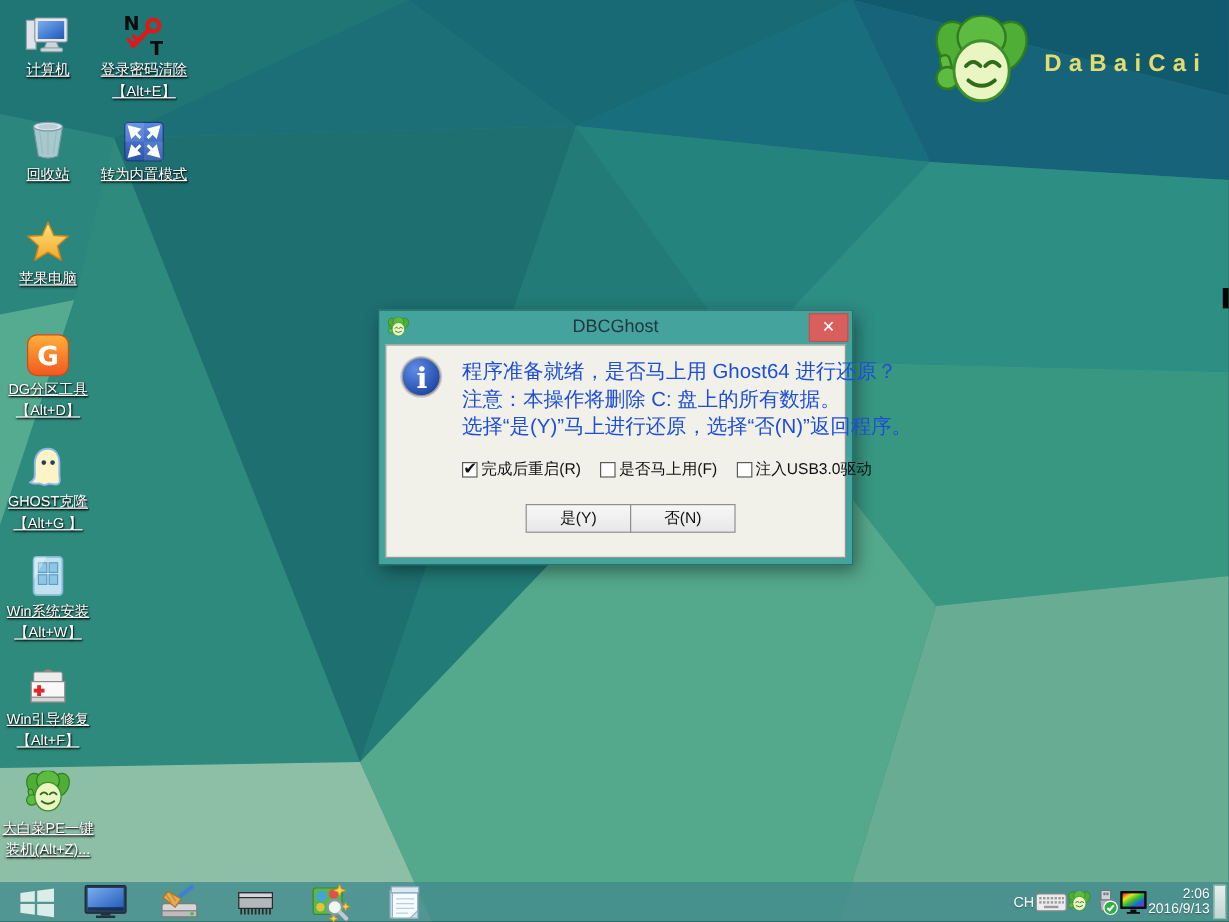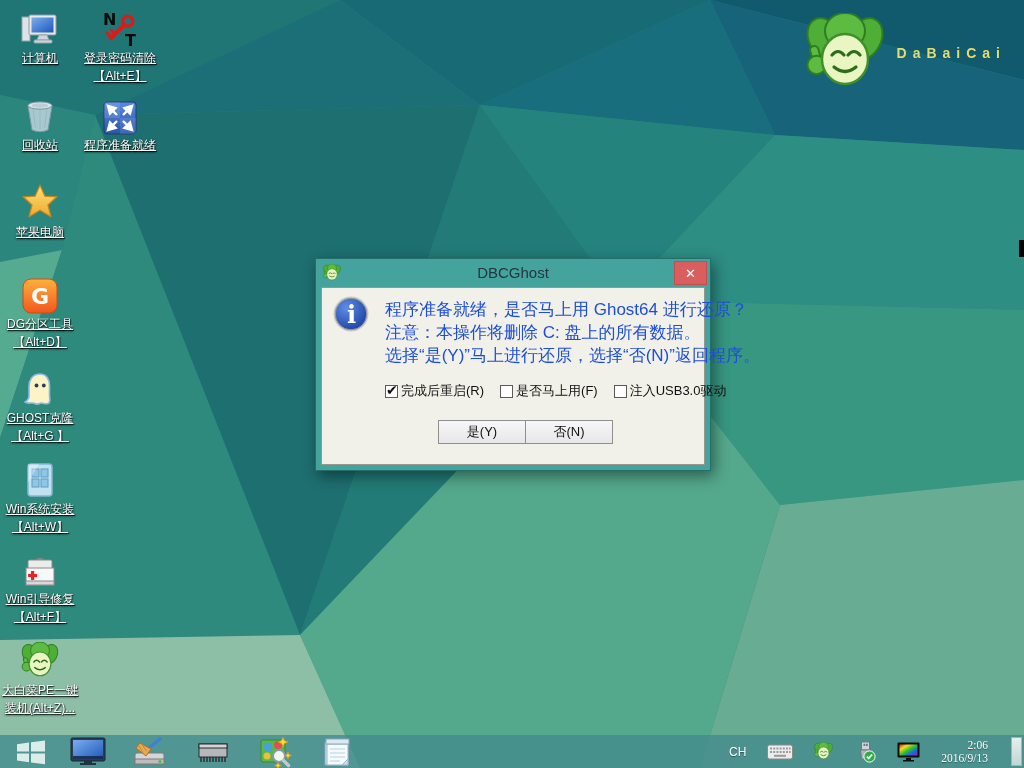--- a/index.html
+++ b/index.html
@@ -16,21 +16,21 @@
   .di2{left:-2px;top:93px;} .di3{left:68px;top:93px;width:104px;}
   .di4{left:-2px;top:180px;}.di5{left:-2px;top:272px;}
   .di6{left:-2px;top:366px;}.di7{left:-2px;top:457px;}
   .di8{left:-2px;top:547px;}.di9{left:-2px;top:638px;}
 
   
   #logo{position:absolute;right:18px;top:12px;display:flex;align-items:center;}
   #logo .ltxt{margin-left:8px;}
   #logo .big{font-size:44px;font-weight:bold;color:#f8d84e;letter-spacing:3px;line-height:48px;
              text-shadow:0 2px 3px rgba(40,70,30,.55),0 0 2px #fff3b0;}
-  #logo .small{font-size:14px;font-weight:bold;color:#e2dd6e;letter-spacing:6px;margin-top:0px;padding-left:4px;}
+  #logo .small{font-size:20px;font-weight:bold;color:#e2dd6e;letter-spacing:6px;margin-top:0px;padding-left:4px;}
 
   
   #dialog{position:absolute;left:315px;top:258px;width:394px;height:211px;
           background:#45a39d;border:1px solid #256f6a;box-shadow:3px 5px 14px rgba(0,0,0,.45);}
   #dlg-titlebar{position:relative;height:28px;}
   #dlg-title{position:absolute;left:0;right:0;top:5px;text-align:center;font-size:15px;color:#243640;}
   #dlg-cab{position:absolute;left:7px;top:5px;width:18px;height:18px;}
   #dlg-close{position:absolute;right:3px;top:2px;width:33px;height:24px;background:#d95f5f;
              color:#fff;font-size:13px;font-weight:bold;display:flex;align-items:center;justify-content:center;
              border:1px solid #c24e4e;box-sizing:border-box;}
@@ -47,23 +47,23 @@
            font-size:13px;color:#101010;background:linear-gradient(#f7f7f7,#e7e7e7);
            border:1px solid #8f8f8f;box-sizing:border-box;}
   #btn-yes{left:116px;} #btn-no{left:203px;}
 
   
   #taskbar{position:absolute;left:0;bottom:0;width:1024px;height:33px;background:rgba(68,140,142,.82);}
   #start-button{position:absolute;left:0;top:0;width:62px;height:33px;display:flex;align-items:center;justify-content:center;}
   .tb-ic{position:absolute;top:1px;height:31px;display:flex;align-items:center;justify-content:center;}
   .t-desktop{left:68px;width:40px;} .t-disk{left:130px;width:40px;} .t-mem{left:193px;width:40px;}
   .t-paint{left:255px;width:40px;} .t-note{left:317px;width:40px;}
-  #tray{position:absolute;right:0;top:0;height:33px;display:flex;align-items:center;gap:21px;padding-right:2px;}
+  #tray{position:absolute;right:0;top:0;height:33px;display:flex;align-items:center;gap:1px;padding-right:2px;}
   #tray .lang{font-size:12px;color:#fff;text-shadow:0 1px 1px rgba(0,0,0,.4);}
-  #clock{font-size:11.5px;color:#fff;text-align:right;line-height:13px;text-shadow:0 1px 1px rgba(0,0,0,.4);font-family:Liberation Serif, serif;}
+  #clock{font-size:11.5px;color:#fff;text-align:right;line-height:13px;text-shadow:0 1px 1px rgba(0,0,0,.4);}
   #show-desktop{width:11px;height:29px;background:linear-gradient(#e6efec,#c2d6d1);
                 border:1px solid #9ab8b2;box-sizing:border-box;margin-left:2px;}
   #edge-mark{position:absolute;left:1019px;top:240px;width:5px;height:17px;background:#050505;}
 </style>
 </head>
 <body>
 
 <div id="screen">
 
   <svg width="0" height="0" style="position:absolute">
@@ -187,21 +187,21 @@
         <rect x="17" y="17" width="16" height="16" fill="rgba(255,255,255,.10)"></rect>
         <g stroke="#fff" stroke-width="2.4" fill="#fff">
           <path d="M14 14 L9 9 M20 14 L25 9 M14 20 L9 25 M20 20 L25 25"></path>
           <polygon points="5,5 12.5,7 7,12.5"></polygon>
           <polygon points="29,5 21.5,7 27,12.5"></polygon>
           <polygon points="5,29 7,21.5 12.5,27"></polygon>
           <polygon points="29,29 27,21.5 21.5,27"></polygon>
         </g>
       </svg>
     </div>
-    <div class="lbl">程序准备就绪</div>
+    <div class="lbl">转为内置模式</div>
   </div>
 
   <div class="dicon di4">
     <div class="ibox">
       <svg width="40" height="40" viewBox="0 0 38 38">
         <polygon points="19,3 23.7,13.5 35,14.1 26.5,21.8 29.4,33 19,26.8 8.6,33 11.5,21.8 3,14.1 14.3,13.5" fill="url(#goldGrad)" stroke="#c8861a" stroke-width="1.2" stroke-linejoin="round"></polygon>
       </svg>
     </div>
     <div class="lbl">苹果电脑</div>
   </div>

